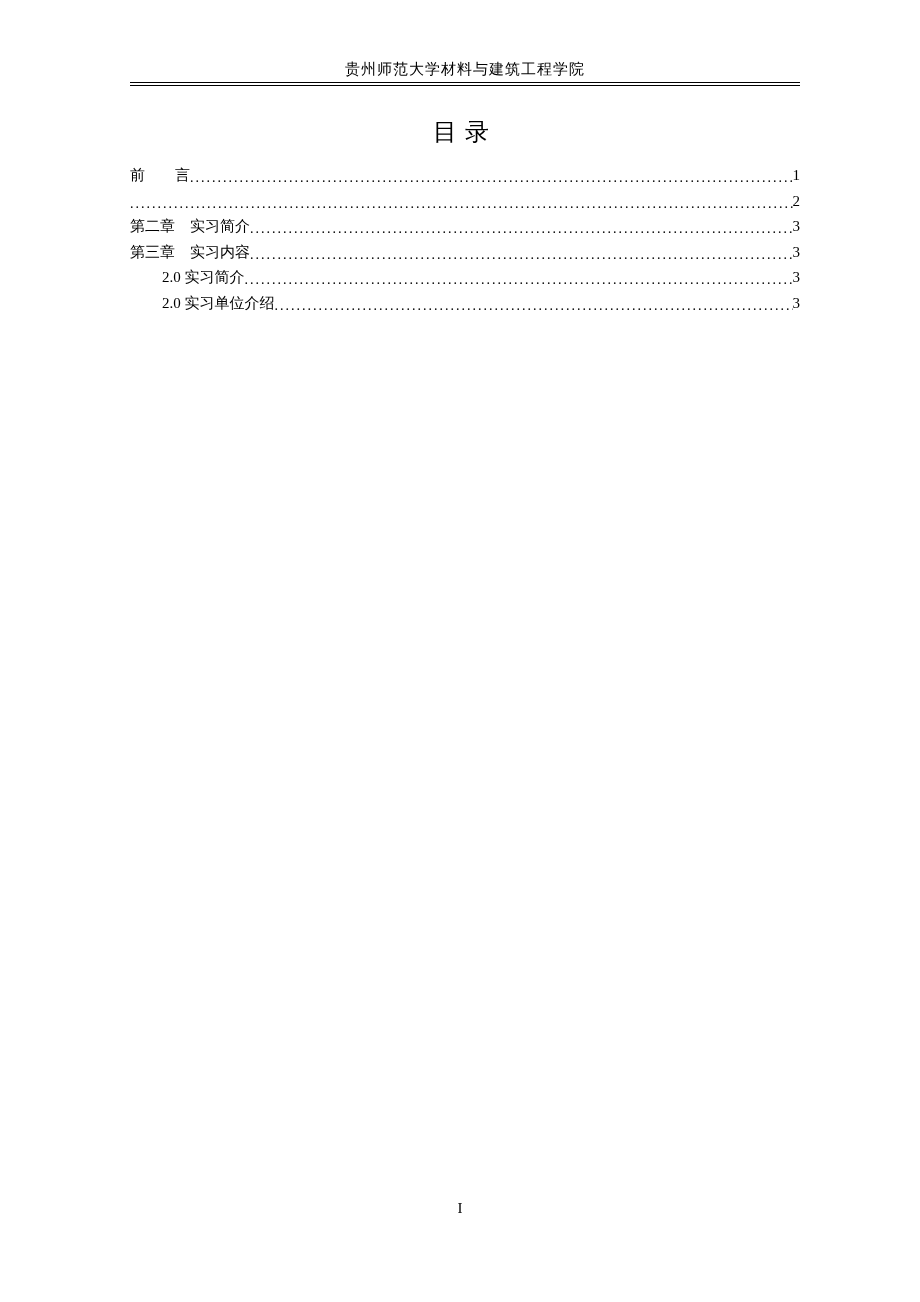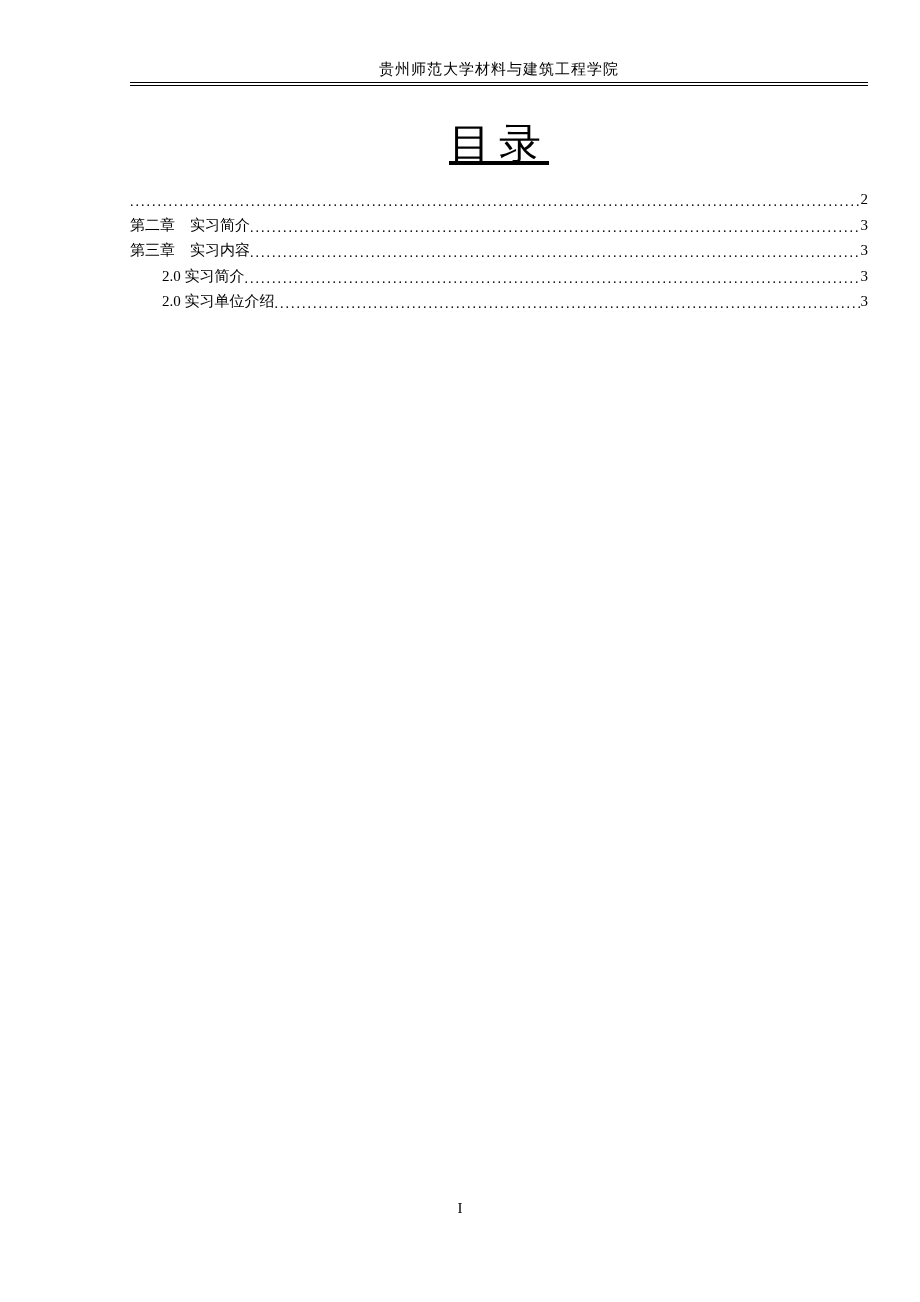--- a/index.html
+++ b/index.html
@@ -9,43 +9,42 @@
     }
     body {
       background: #ffffff;
       font-family: "SimSun", "宋体", serif;
       width: 920px;
       height: 1302px;
       position: relative;
       color: #000;
     }
     .page {
-      padding: 60px 52px 0 130px;
+      padding: 60px 120px 0 130px;
     }
     .header {
       text-align: center;
       font-size: 15px;
       letter-spacing: 1px;
       margin-bottom: 3px;
       font-family: "SimSun", "宋体", serif;
     }
     .header-line {
       border-top: 1.5px solid #000;
       border-bottom: 0.5px solid #000;
       height: 4px;
       margin-bottom: 30px;
     }
     .title {
       text-align: center;
-      font-size: 42px;
+      font-size: 24px;
       letter-spacing: 8px;
       margin-bottom: 15px;
       font-family: "SimSun", "宋体", serif;
       font-weight: normal;
-      text-decoration: underline;
     }
     .toc-entry {
       display: flex;
       align-items: baseline;
       font-size: 15px;
       line-height: 1.7;
       white-space: nowrap;
     }
     .toc-entry.indent-1 {
       padding-left: 32px;
@@ -80,20 +79,25 @@
   </style>
 </head>
 <body>
 
 <div class="page">
   <div class="header">贵州师范大学材料与建筑工程学院</div>
   <div class="header-line"></div>
   <h1 class="title">目录</h1>
   <div class="toc">
     <div class="toc-entry">
+      <span class="toc-label">前　　言</span>
+      <span class="toc-dots"></span>
+      <span class="toc-page">1</span>
+    </div>
+    <div class="toc-entry">
       <span class="toc-dots"></span>
       <span class="toc-page">2</span>
     </div>
     <div class="toc-entry">
       <span class="toc-label">第二章　实习简介</span>
       <span class="toc-dots"></span>
       <span class="toc-page">3</span>
     </div>
     <div class="toc-entry">
       <span class="toc-label">第三章　实习内容</span>

